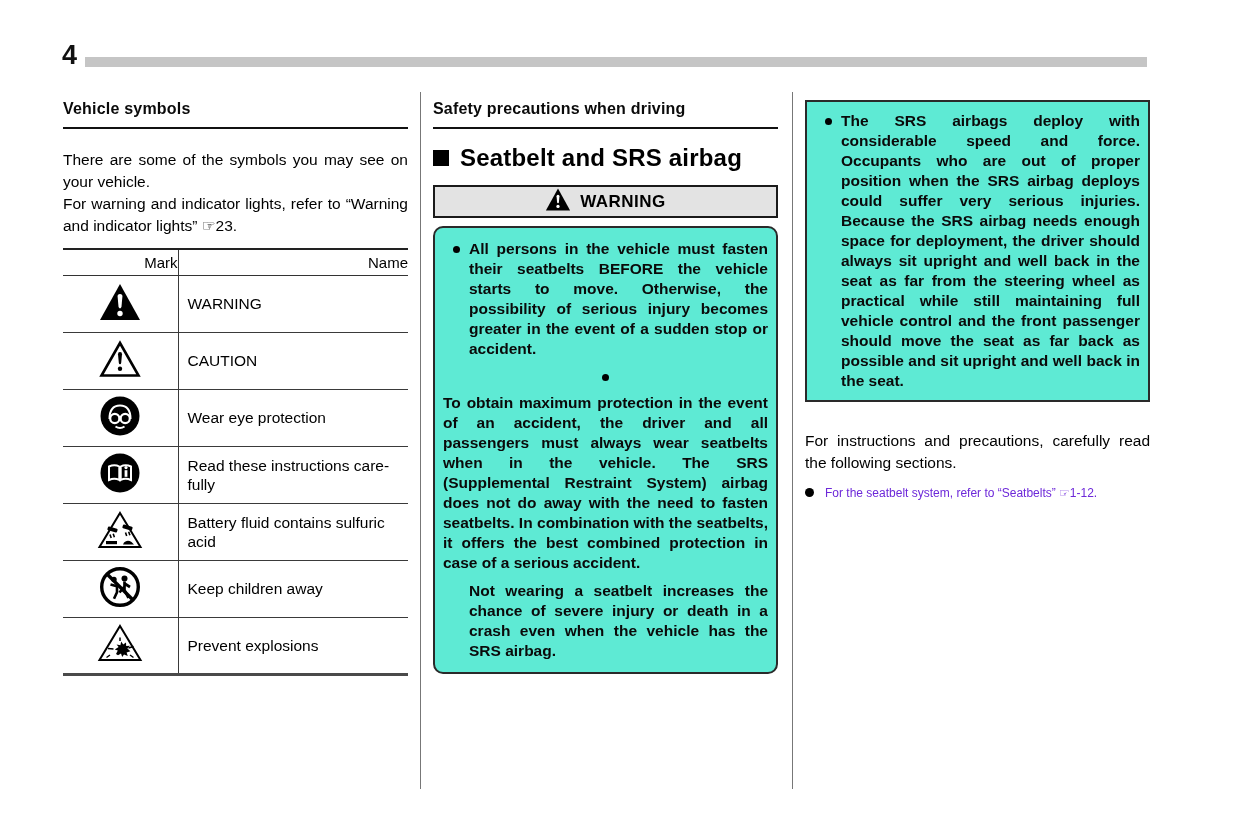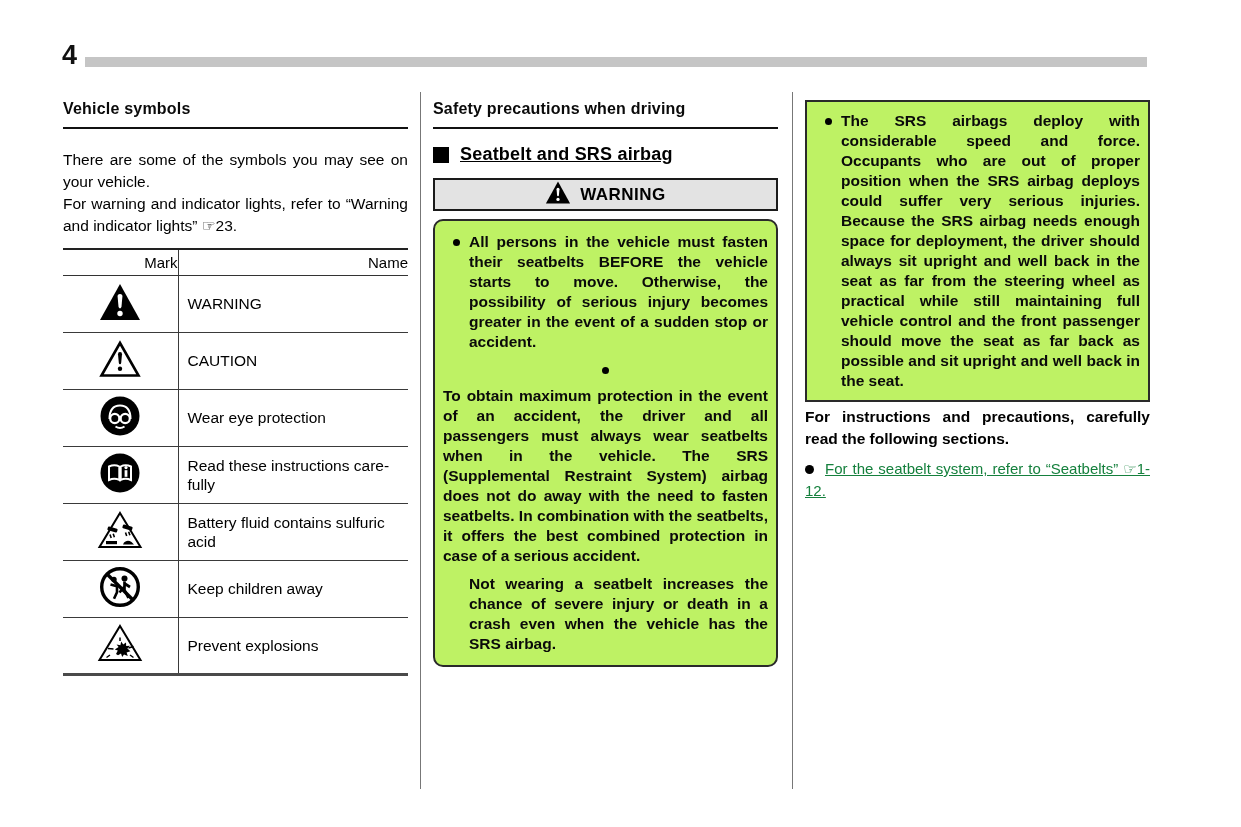--- a/index.html
+++ b/index.html
@@ -45,48 +45,48 @@
   }
   table.symbols td { border-top:1px solid #3a3a3a; height:57px; vertical-align:middle; }
   table.symbols tr.hdr th:first-child, td.mark-cell { border-right:1px solid #3a3a3a; }
   td.mark-cell { width:115px; text-align:center; }
   td.name-cell { width:230px; padding:4px 6px 4px 9px; font-size:15.5px; line-height:19px; }
   .sym { display:inline-block; vertical-align:middle; }
 
   
   .sub-heading { margin-top:15px; display:flex; align-items:center; }
   .sq-bullet { width:16px; height:16px; background:#000; margin-right:11px; flex:0 0 auto; }
-  .sub-heading span.txt { font-size:18px; font-weight:bold; letter-spacing:0.2px;text-decoration:underline; }
+  .sub-heading span.txt { font-size:24px; font-weight:bold; letter-spacing:0.2px; }
 
   .warning-banner {
     margin-top:13px; height:33px; background:#e3e3e3; border:2px solid #1a1a1a;
     display:flex; align-items:center; justify-content:center;
   }
   .warning-banner .wlabel { font-size:17px; font-weight:bold; letter-spacing:0.5px; margin-left:9px; }
 
   .gray-box {
-    background:#bef264; border:2px solid #2a2a2a; padding:11px 8px 11px 8px;
+    background:#5eead4; border:2px solid #2a2a2a; padding:11px 8px 11px 8px;
   }
   #col-middle .gray-box { margin-top:8px;border-radius:10px; }
   #col-right  .gray-box { margin-top:4px; padding:9px 8px; }
 
   .bullet-item { display:flex; }
   .bullet-item + .bullet-item { margin-top:8px;flex-direction:column; }
   .bullet-item .bdot {
     flex:0 0 26px; display:flex; justify-content:center; padding-top:7px;
   }
   .bullet-item .bdot i { display:block; width:7px; height:7px; border-radius:50%; background:#000; }
   .bullet-item p, .note-par {
     font-size:15.5px; font-weight:bold; line-height:20px; text-align:justify; color:#0a0a0a;
   }
   .note-par { margin:8px 0 0 26px; }
 
   
-  .outro { margin-top:4px;font-weight:bold; }
-  .ref-par { font-size:15px; line-height:22px; text-align:justify; color:#15803d;text-decoration:underline; }
+  .outro { margin-top:28px; }
+  .ref-par { font-size:12px; line-height:22px; text-align:justify; color:#6d28d9; }
   #ref-1 { margin-top:8px; }
   #ref-2 { margin-top:6px; }
   .dot-inline {
     display:inline-block; width:9px; height:9px; border-radius:50%; background:#000;
     margin-right:11px; vertical-align:baseline;
   }
 </style>
 </head>
 <body>
 

